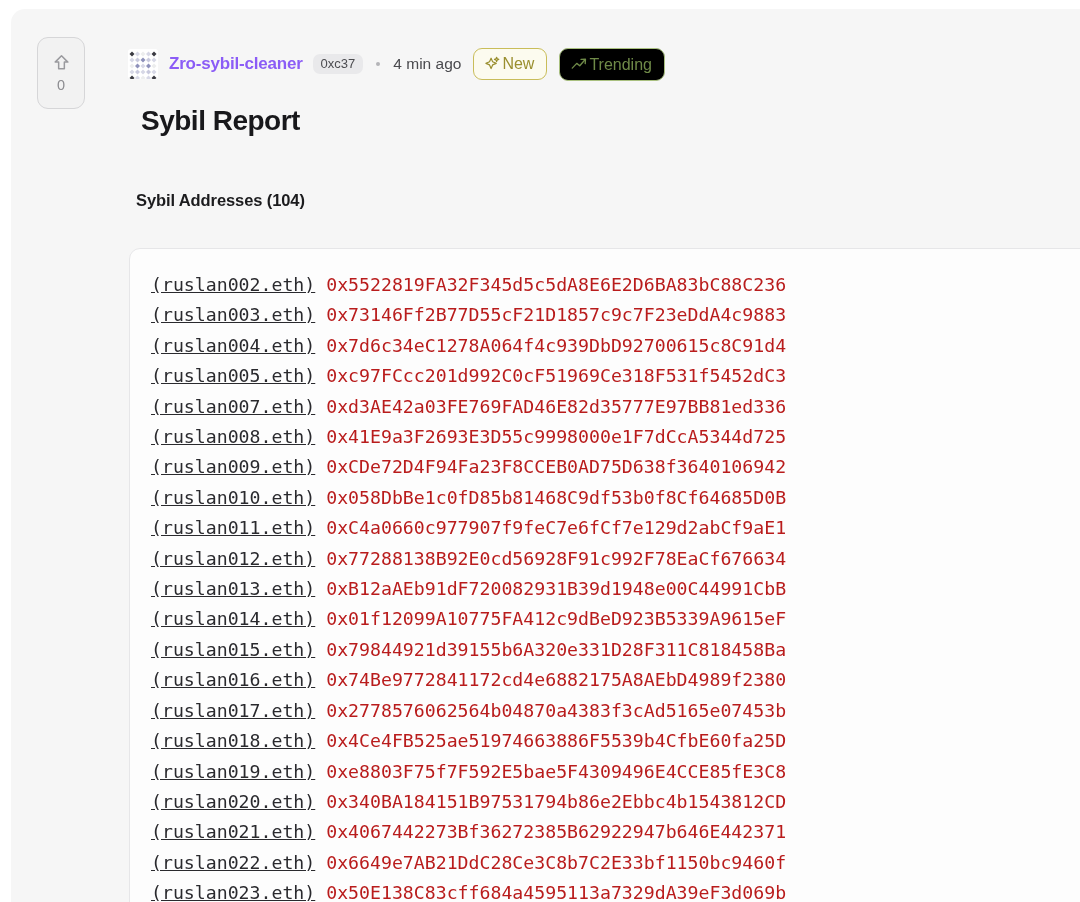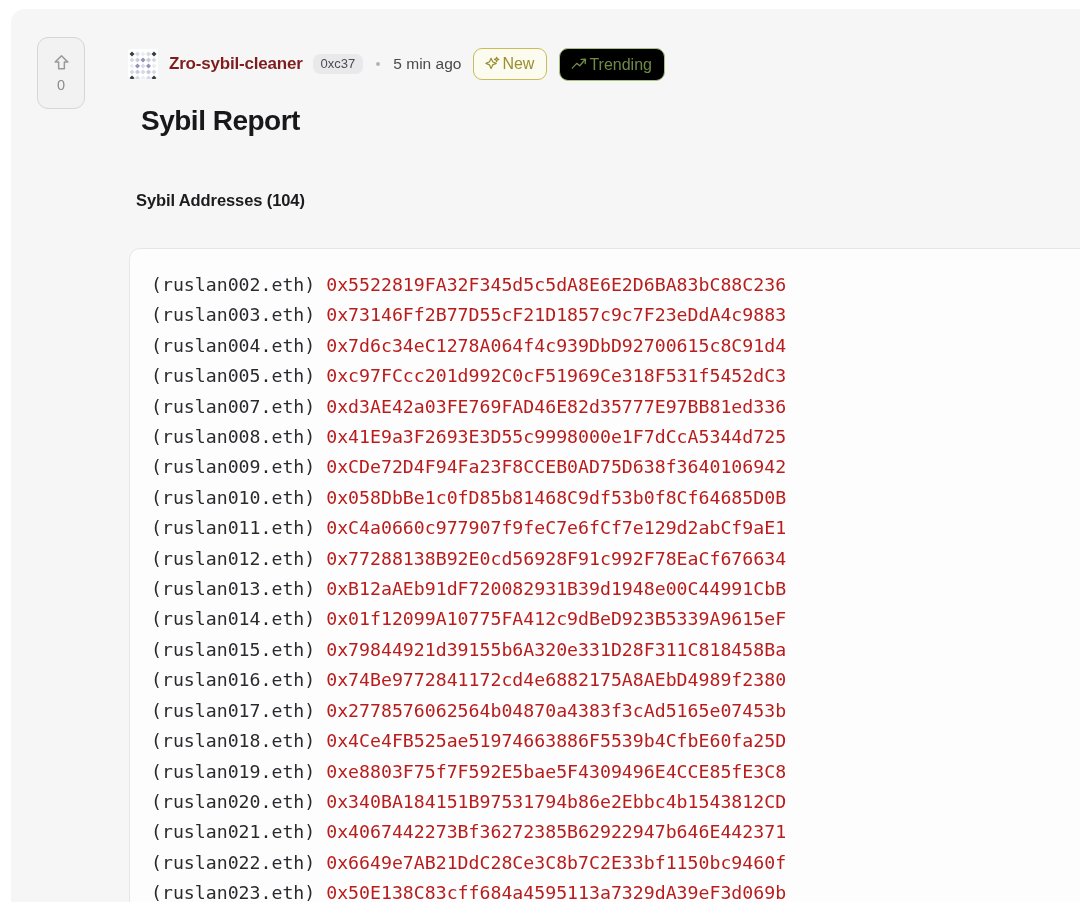--- a/index.html
+++ b/index.html
@@ -85,21 +85,21 @@
     height: 30px;
     flex: 0 0 auto;
     display: block;
     border-radius: 3px;
   }
 
   .author-name {
     margin-left: 11px;
     font-size: 17px;
     font-weight: 700;
-    color: #7f1d1d;
+    color: #8b5cf6;
     letter-spacing: -0.2px;
     white-space: nowrap;
   }
 
   .hash-chip {
     margin-left: 10px;
     background: #e9e9eb;
     color: #4c4c50;
     font-size: 13px;
     font-weight: 500;
@@ -196,21 +196,21 @@
   .code-lines {
     font-family: "DejaVu Sans Mono", "Liberation Mono", monospace;
     font-size: 18.2px;
     line-height: 30.4px;
     color: #2a2a2e;
     white-space: pre;
     letter-spacing: 0px;
   }
 
   .code-line { display: block; }
-  .code-label { color: #2a2a2e; }
+  .code-label { color: #2a2a2e; text-decoration: underline; }
   .code-addr { color: #b91c1c; }
 </style>
 </head>
 <body>
 
 <div id="app">
   <div class="post-card">
 
     <div class="header-row">
 
@@ -262,21 +262,21 @@
             </g>
           </svg>
         </span>
 
         <span class="author-name">Zro-sybil-cleaner</span>
 
         <span class="hash-chip">0xc37</span>
 
         <span class="dot-sep"></span>
 
-        <span class="timestamp">5 min ago</span>
+        <span class="timestamp">4 min ago</span>
 
         <span class="badge badge-new">
           <span>
             <svg width="17" height="17" viewBox="0 0 24 24" fill="none" stroke="#9a8f2f" stroke-width="1.7" stroke-linejoin="round" stroke-linecap="round">
               <path d="M10 4.5 L12.2 9.6 L17.3 11.8 L12.2 14 L10 19.1 L7.8 14 L2.7 11.8 L7.8 9.6 Z"></path>
               <path d="M17.8 3.2 L18.7 5.3 L20.8 6.2 L18.7 7.1 L17.8 9.2 L16.9 7.1 L14.8 6.2 L16.9 5.3 Z"></path>
             </svg>
           </span>
           <span>New</span>
         </span>

